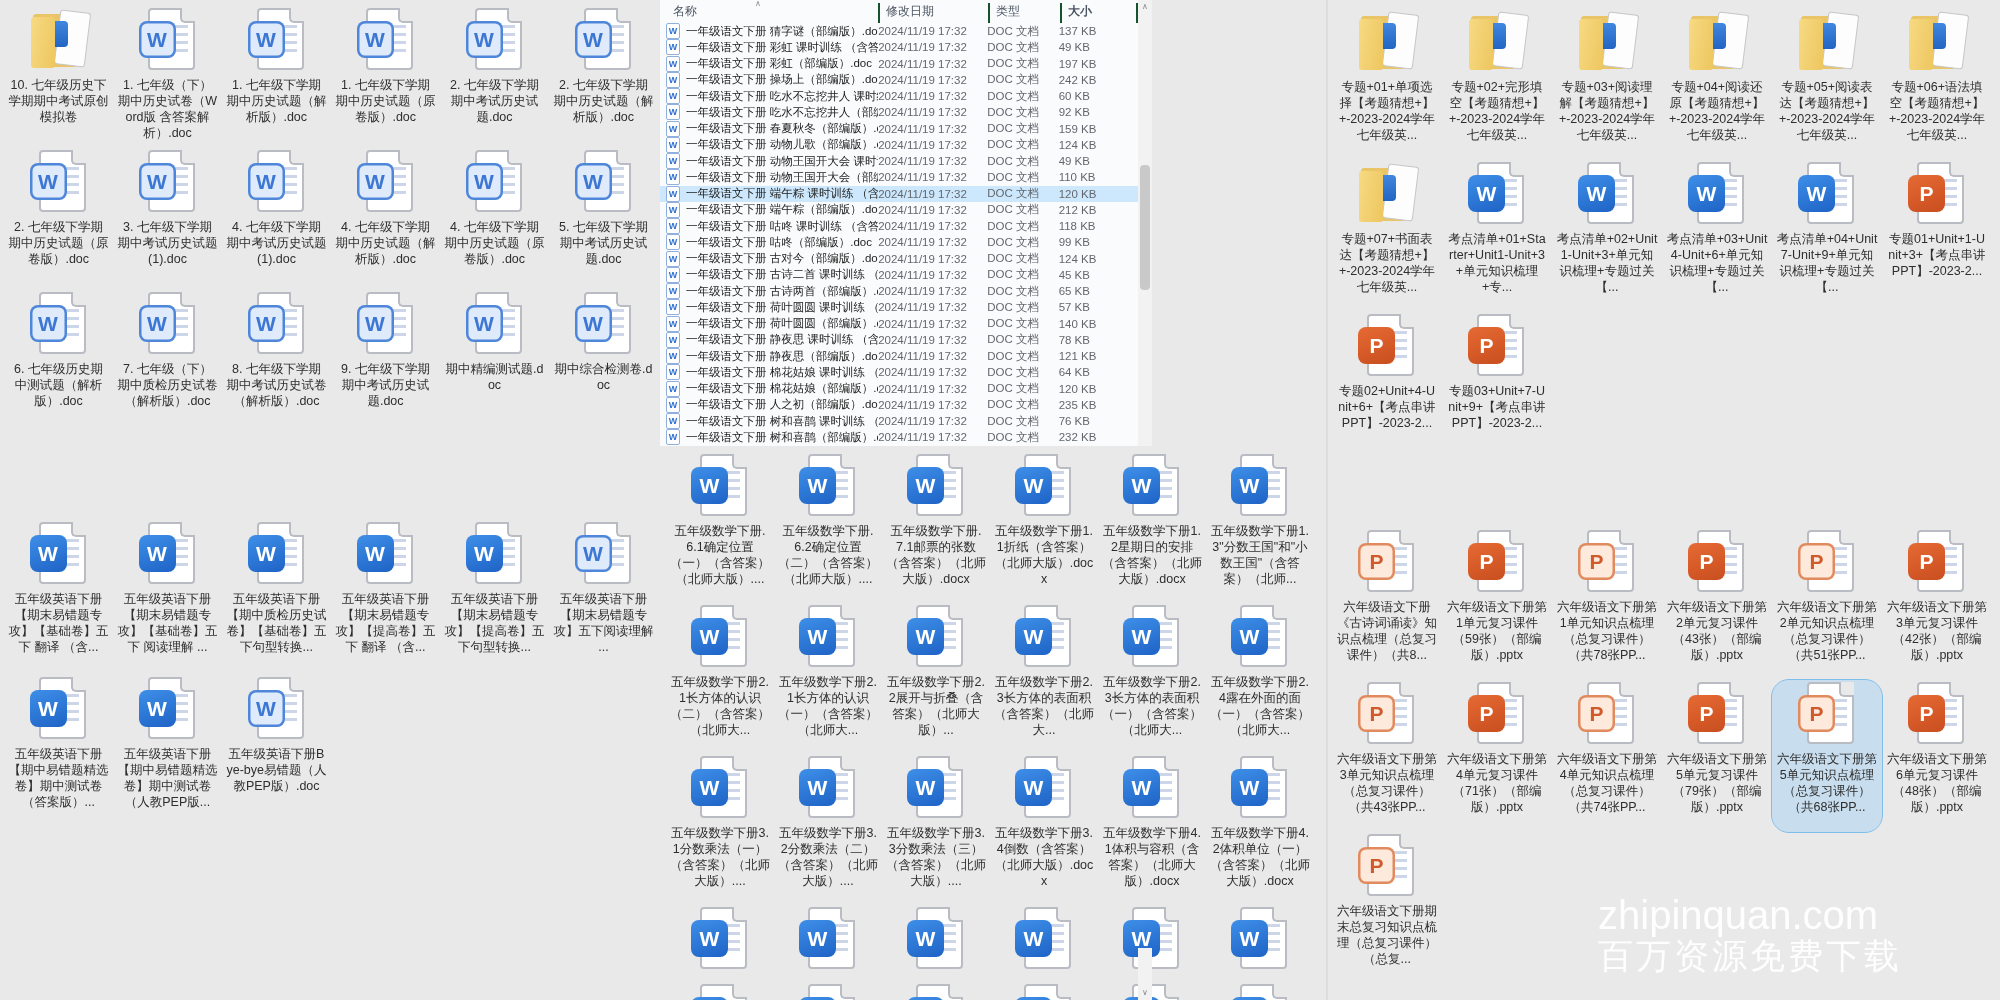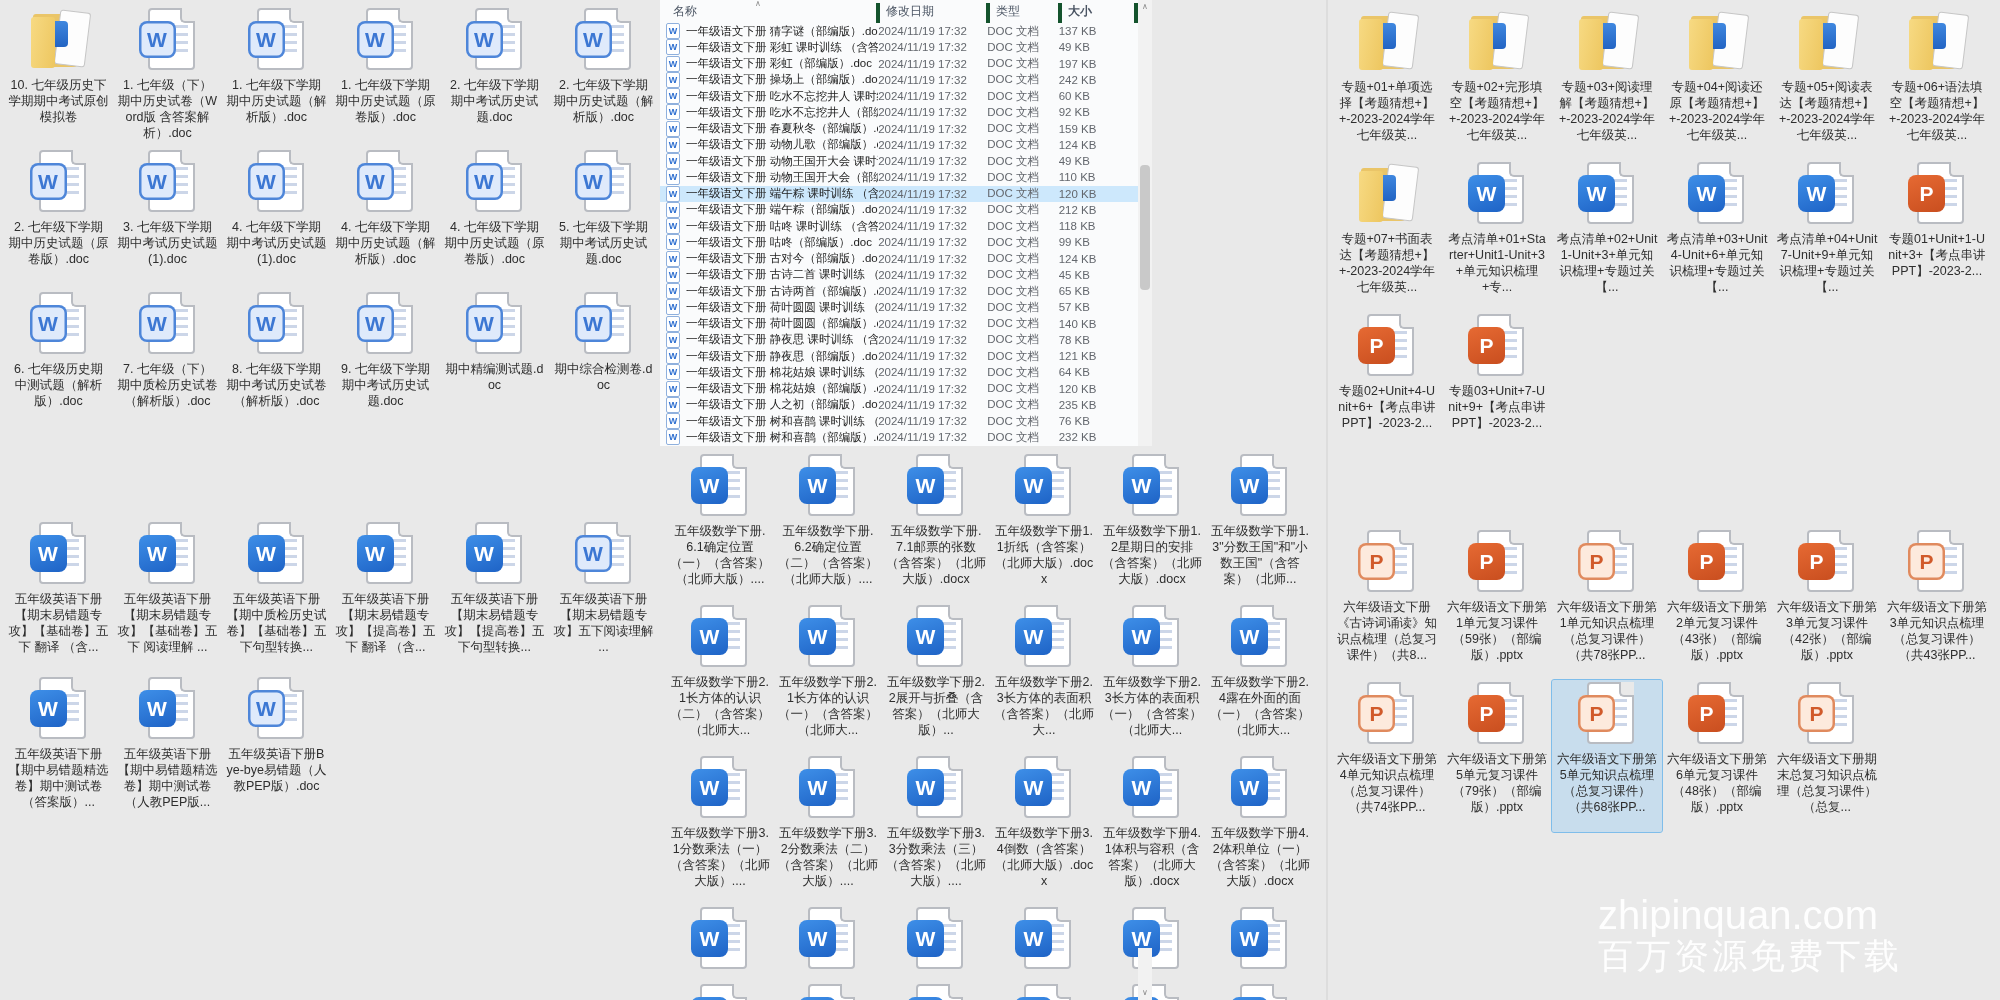--- a/index.html
+++ b/index.html
@@ -2,21 +2,21 @@
 <html><head>
 <meta charset="utf-8">
 <style>
   html,body{margin:0;padding:0;background:#cfcfcf;}
   #canvas{position:relative;width:2000px;height:1000px;background:#e9e9e9;overflow:hidden;
           font-family:"Liberation Sans","DejaVu Sans",sans-serif;color:#2b2b2b;}
 
   
   .icon-grid{position:absolute;display:grid;}
   .grid-item{display:flex;flex-direction:column;align-items:center;padding-top:2px;border-radius:2px;}
-  .grid-item.selected{background:rgba(140,200,245,.35);outline:1px solid #7fbdea;}
+  .grid-item.selected{background:rgba(140,200,245,.35);outline:1px solid #7fbdea;border-radius:17px;}
   .g-label{margin-top:5px;font-size:12.5px;line-height:16px;text-align:center;color:#2e2e2e;
            max-width:101px;display:-webkit-box;-webkit-line-clamp:4;-webkit-box-orient:vertical;overflow:hidden;
            word-break:break-all;}
 
   
   .file-icon{position:relative;width:58px;height:64px;flex:none;}
   .file-icon .page{position:absolute;left:9px;top:0;width:47px;height:62px;background:#fff;
       border:2px solid #b9bcc2;border-radius:4px;box-sizing:border-box;}
   .file-icon .page::after{content:"";position:absolute;top:-2px;right:-2px;width:13px;height:13px;
       background:#e9e9e9;border-left:2px solid #b9bcc2;border-bottom:2px solid #b9bcc2;border-bottom-left-radius:5px;}
@@ -37,21 +37,21 @@
   .file-icon.folder .f-page2{display:block;position:absolute;left:27px;top:3px;width:29px;height:53px;background:#fdfdfd;
       border:1.5px solid #c6c6c6;border-radius:3px;transform:rotate(7deg);}
   .file-icon.folder .f-doc{display:block;position:absolute;left:20px;top:13px;width:18px;height:26px;
       background:linear-gradient(#3f87df,#2264c3);border-radius:4px;}
   .file-icon.folder .f-front{display:block;position:absolute;left:1px;top:9px;width:24px;height:51px;
       background:linear-gradient(100deg,#f7da83,#edc65f);border-radius:3px;}
 
   
   .list-panel{position:absolute;left:660px;top:0;width:492px;height:446px;background:#fafbfc;}
   .lheader{position:relative;display:flex;height:23px;font-size:12px;color:#4b5563;align-items:flex-end;}
-  .lheader .hc{box-sizing:border-box;border-right:4px solid #14532d;padding:0 0 3px 6px;white-space:nowrap;overflow:hidden;}
+  .lheader .hc{box-sizing:border-box;border-right:2px solid #14532d;padding:0 0 3px 6px;white-space:nowrap;overflow:hidden;}
   .h-name{width:220px;padding-left:13px!important;}
   .h-date{width:110px;margin-top:6px;}
   .h-type{width:72px;}
   .h-size{width:76px;font-weight:bold;}
   .sort-caret{position:absolute;left:95px;top:0;font-size:8px;color:#8a8a8a;line-height:8px;}
   .lrows{position:absolute;left:0;top:23px;right:14px;bottom:0;}
   .lrow{display:flex;align-items:center;height:16.25px;font-size:11.5px;white-space:nowrap;}
   .lrow.selected{background:#cde8fc;}
   .c-name{width:220px;display:flex;align-items:center;overflow:hidden;box-sizing:border-box;padding-left:6px;color:#1d1d1d;}
   .c-date{width:110px;color:#63676d;overflow:hidden;}
@@ -1057,39 +1057,55 @@
 
       <div class="grid-item">
         <span class="file-icon ppt-solid">
 
           <span class="page"></span>
           <span class="badge"></span>
         </span>
         <span class="g-label">六年级语文下册第2单元复习课件（43张）（部编版）.pptx</span>
       </div>
 
+      <div class="grid-item">
+        <span class="file-icon ppt-light">
+
+          <span class="page"></span>
+          <span class="badge"></span>
+        </span>
+        <span class="g-label">六年级语文下册第2单元知识点梳理（总复习课件）（共51张PP...</span>
+      </div>
 
       <div class="grid-item">
         <span class="file-icon ppt-solid">
 
           <span class="page"></span>
           <span class="badge"></span>
         </span>
         <span class="g-label">六年级语文下册第3单元复习课件（42张）（部编版）.pptx</span>
       </div>
 
       <div class="grid-item">
         <span class="file-icon ppt-light">
 
           <span class="page"></span>
           <span class="badge"></span>
         </span>
         <span class="g-label">六年级语文下册第3单元知识点梳理（总复习课件）（共43张PP...</span>
       </div>
 
+      <div class="grid-item">
+        <span class="file-icon ppt-solid">
+
+          <span class="page"></span>
+          <span class="badge"></span>
+        </span>
+        <span class="g-label">六年级语文下册第4单元复习课件（71张）（部编版）.pptx</span>
+      </div>
 
       <div class="grid-item">
         <span class="file-icon ppt-light">
 
           <span class="page"></span>
           <span class="badge"></span>
         </span>
         <span class="g-label">六年级语文下册第4单元知识点梳理（总复习课件）（共74张PP...</span>
       </div>
 

